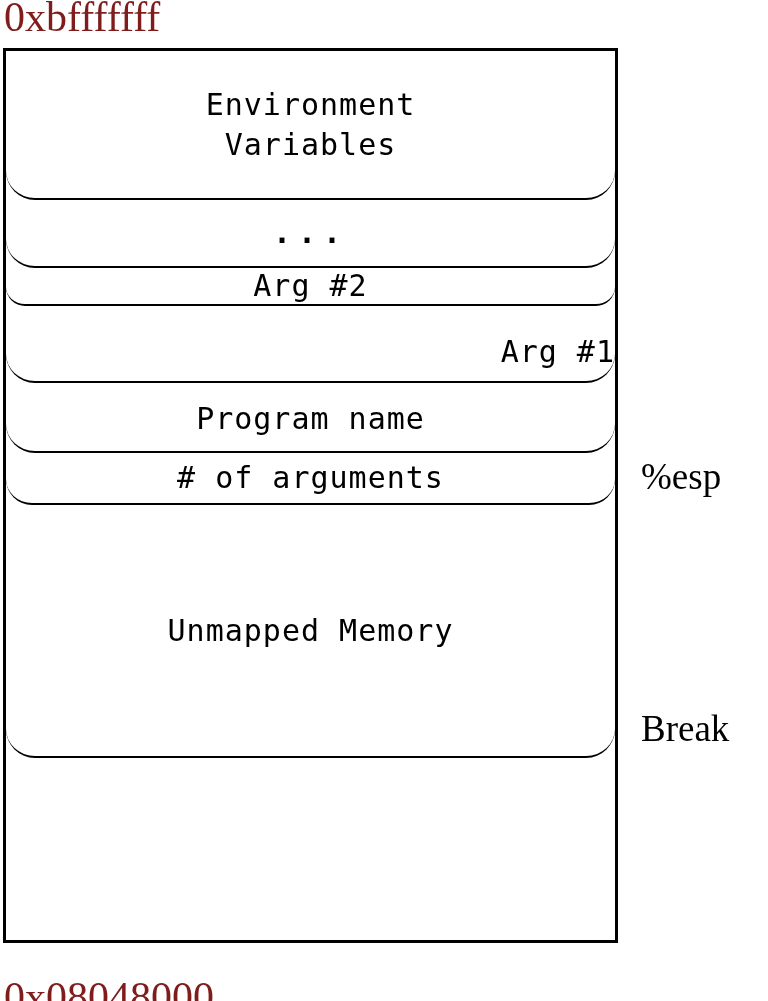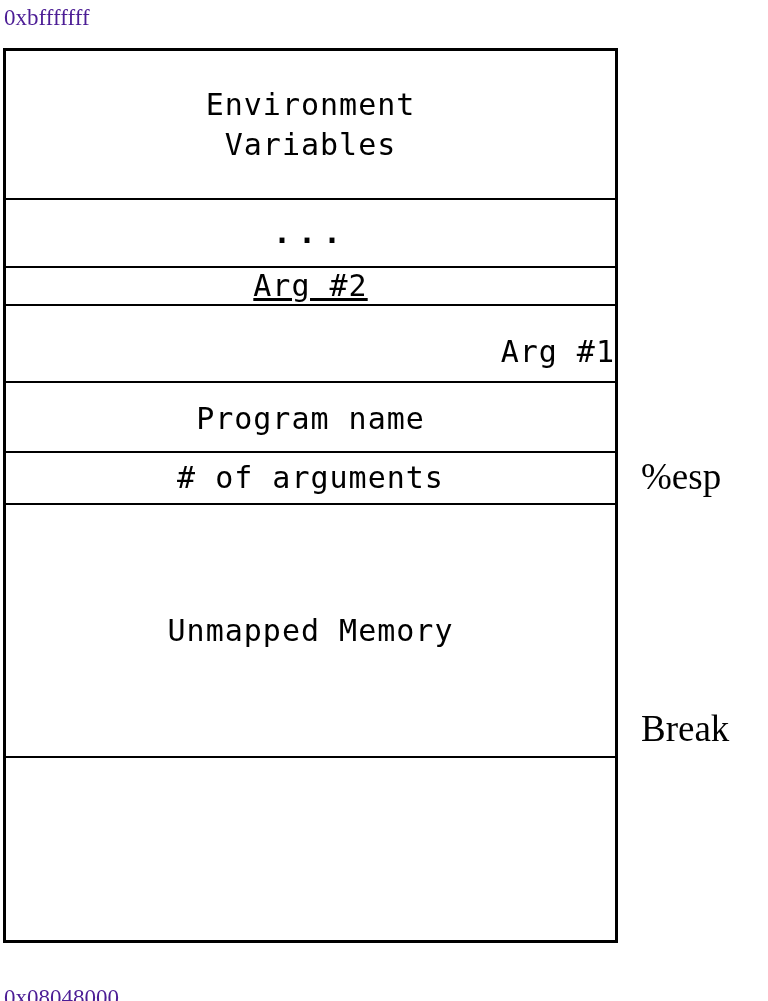--- a/index.html
+++ b/index.html
@@ -15,23 +15,23 @@
     background: #ffffff;
     overflow: hidden;
     font-family: "Liberation Serif", "DejaVu Serif", serif;
     color: #000000;
   }
 
   
   .addr-label {
     position: absolute;
     font-family: "Liberation Serif", "DejaVu Serif", serif;
-    font-size: 23px;
+    font-size: 42px;
     line-height: 31px;
-    color: #4c1d95;
+    color: #7f1d1d;
     white-space: nowrap;
     letter-spacing: 0px;
   }
   #addr-top  { left: 4px;  top: 2px; }
   #addr-bottom { left: 4px; top: 982px; }
 
   
   .side-label {
     position: absolute;
     font-family: "Liberation Serif", "DejaVu Serif", serif;
@@ -59,20 +59,21 @@
     position: absolute;
     left: 0;
     width: 100%;
     box-sizing: border-box;
     display: flex;
     align-items: center;
     justify-content: center;
     text-align: center;
     border-bottom: 2px solid #000000;
     background: #ffffff;
+    border-radius: 29px;
   }
   .mem-row.last { border-bottom: none; }
 
   .mem-row-text {
     font-family: "DejaVu Sans Mono", "Liberation Mono", monospace;
     font-size: 30px;
     line-height: 40px;
     color: #000000;
     letter-spacing: 1px;
     white-space: pre-line;
@@ -98,21 +99,21 @@
 
     <div class="mem-row" style="top:0px; height:149px;">
       <span class="mem-row-text">Environment
 Variables</span>
     </div>
 
     <div class="mem-row" style="top:149px; height:68px;">
       <span class="dots-text">...</span>
     </div>
 
-    <div class="mem-row" style="top:217px; height:38px;text-decoration:underline;">
+    <div class="mem-row" style="top:217px; height:38px;">
       <span class="mem-row-text">Arg #2</span>
     </div>
 
     <div class="mem-row" style="top:271px; height:61px;justify-content:flex-end;">
       <span class="mem-row-text">Arg #1</span>
     </div>
 
     <div class="mem-row" style="top:402px; height:52px;">
       <span class="mem-row-text"># of arguments</span>
     </div>

